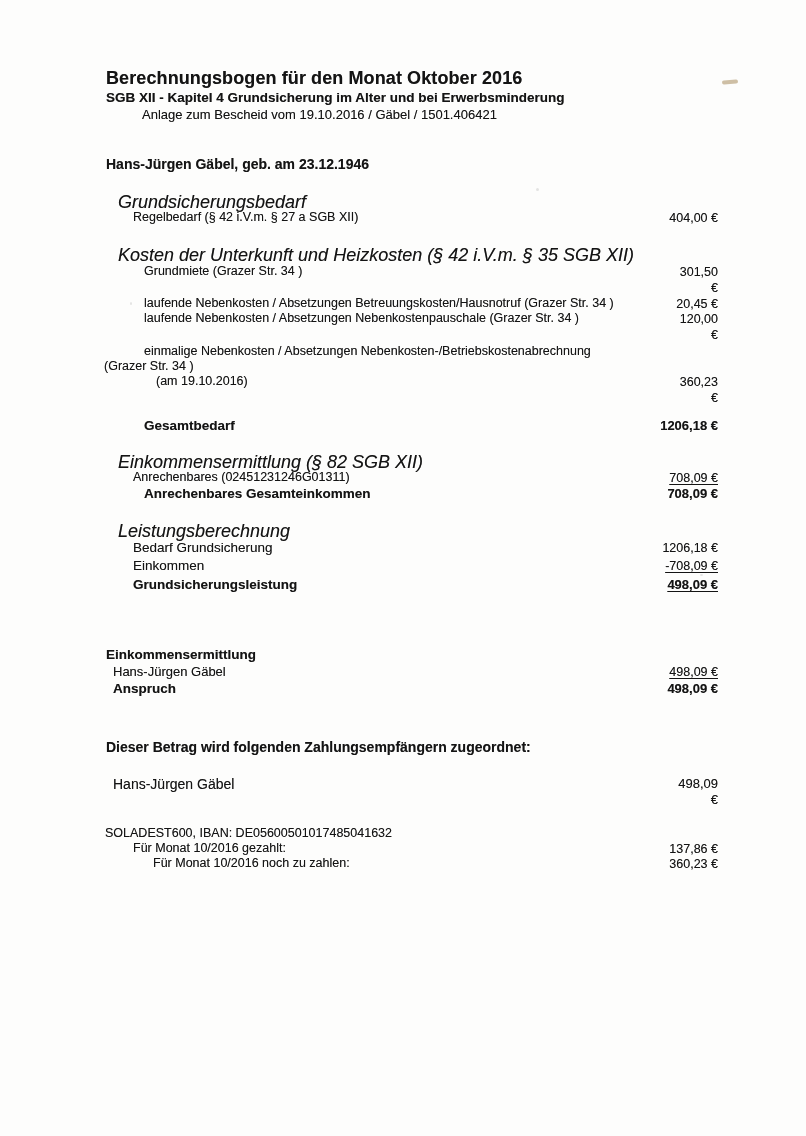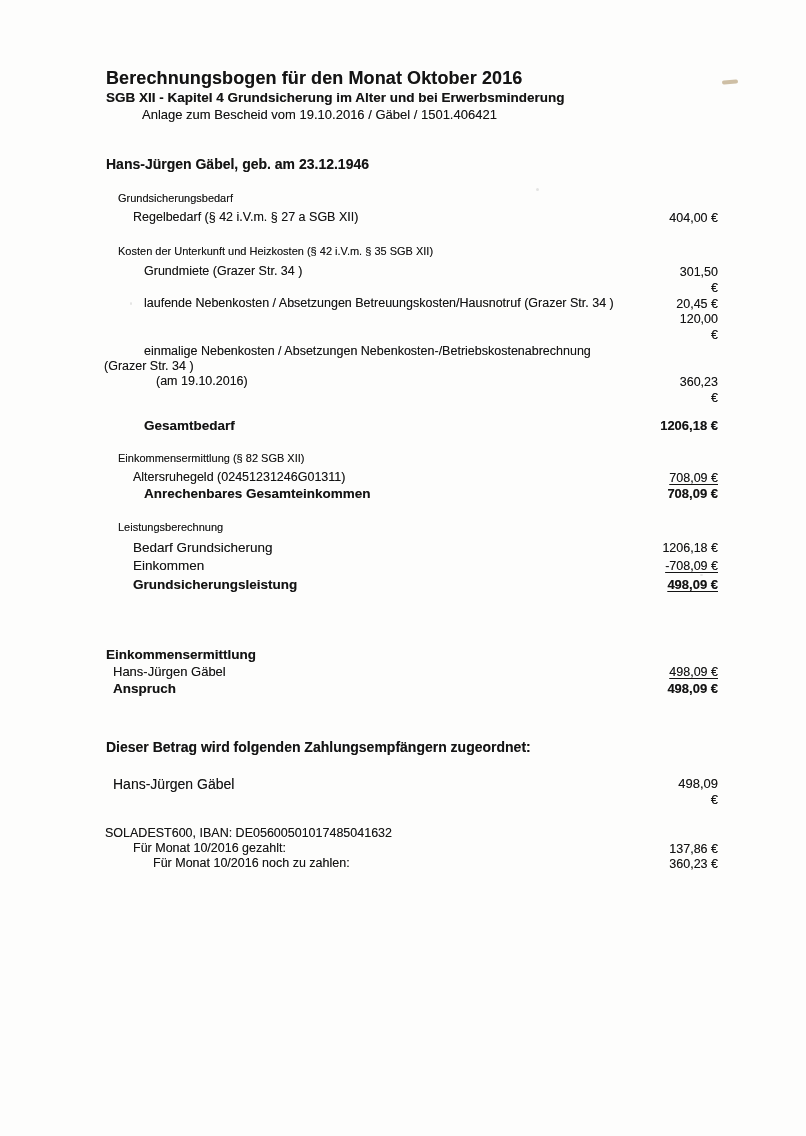--- a/index.html
+++ b/index.html
@@ -15,21 +15,21 @@
   .fs12{font-size:12.5px;}
   .fs13{font-size:13px;}
   .fs135{font-size:13.5px;}
   .fs14{font-size:14px;}
   .b{font-weight:bold;}
   .u{text-decoration:underline;text-underline-offset:2px;}
   .h-title{font-size:18px;font-weight:bold;letter-spacing:.1px;}
   .h-sub{font-size:13.5px;font-weight:bold;}
   .h-ref{font-size:13px;}
   .h-person{font-size:14px;font-weight:bold;}
-  .h-sec{font-size:11px;}
+  .h-sec{font-size:18px;font-style:italic;}
   .artifact-dash{
     position:absolute;left:722px;top:80px;width:16px;height:4px;
     background:rgba(168,140,92,.55);transform:rotate(-4deg);border-radius:2px;
   }
   .speck{position:absolute;background:rgba(0,0,0,.10);border-radius:50%;}
 </style>
 </head>
 <body>
 
 <div class="page">
@@ -69,20 +69,21 @@
     <span class="amt amt2 fs12">
         <span>301,50</span>
         <span>€</span>
       </span>
   </div>
   <div class="r" style="top:296px;">
     <span class="lbl fs12" style="left:128px;">laufende Nebenkosten / Absetzungen Betreuungskosten/Hausnotruf (Grazer Str. 34 )</span>
     <span class="amt fs12">20,45 €</span>
   </div>
   <div class="r" style="top:311px;">
+    <span class="lbl fs12" style="left:128px;">laufende Nebenkosten / Absetzungen Nebenkostenpauschale (Grazer Str. 34 )</span>
     <span class="amt amt2 fs12">
         <span>120,00</span>
         <span>€</span>
       </span>
   </div>
   <div class="r" style="top:344px;">
     <span class="lbl fs12" style="left:128px;">einmalige Nebenkosten / Absetzungen Nebenkosten-/Betriebskostenabrechnung</span>
   </div>
   <div class="r" style="top:359px;">
     <span class="lbl fs12" style="left:88px;">(Grazer Str. 34 )</span>
@@ -97,21 +98,21 @@
 
   <div class="r" style="top:418px;">
     <span class="lbl fs135 b" style="left:128px;">Gesamtbedarf</span>
     <span class="amt fs13 b">1206,18 €</span>
   </div>
 
   <div class="r" style="top:452px;">
     <span class="lbl h-sec" style="left:102px;">Einkommensermittlung (§ 82 SGB XII)</span>
   </div>
   <div class="r" style="top:470px;">
-    <span class="lbl fs12" style="left:117px;">Altersruhegeld (02451231246G01311)</span>
+    <span class="lbl fs12" style="left:117px;">Anrechenbares (02451231246G01311)</span>
     <span class="amt fs12 u">708,09 €</span>
   </div>
   <div class="r" style="top:486px;">
     <span class="lbl fs135 b" style="left:128px;">Anrechenbares Gesamteinkommen</span>
     <span class="amt fs13 b">708,09 €</span>
   </div>
 
   <div class="r" style="top:521px;">
     <span class="lbl h-sec" style="left:102px;">Leistungsberechnung</span>
   </div>

